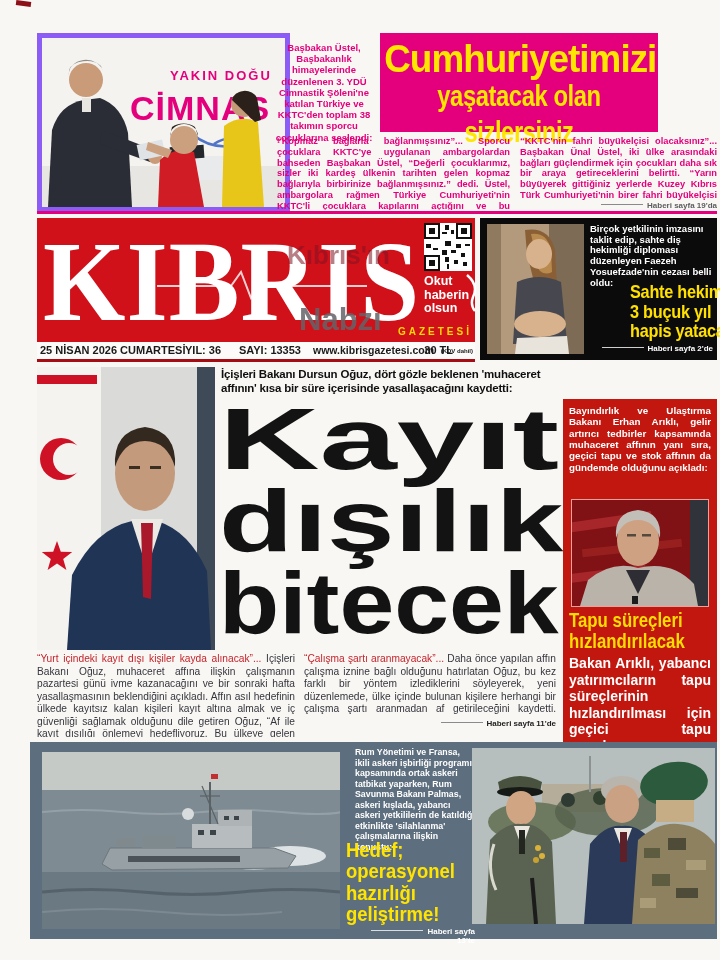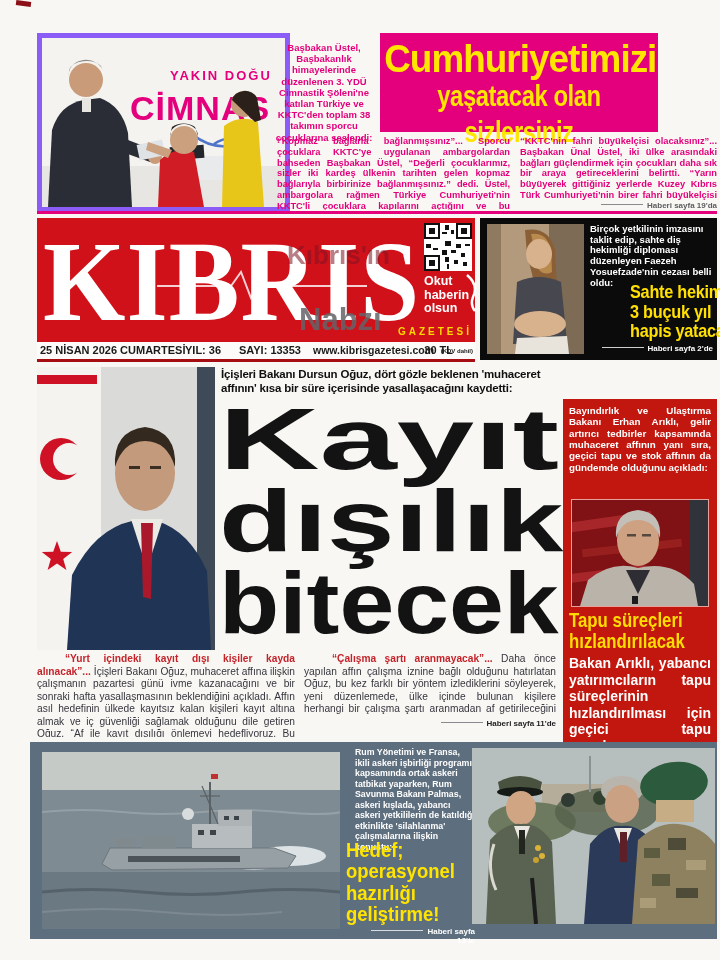--- a/index.html
+++ b/index.html
@@ -53,21 +53,21 @@
   .main-kicker{left:221px;top:367px;width:346px;font-size:11.5px;line-height:1.25;font-weight:bold;
                color:#0f0f0f;letter-spacing:-.2px;}
   .main-head{left:219px;top:398px;width:345px;color:#131313;font-weight:bold;}
   .main-head span{display:block;font-size:88px;line-height:.93;transform-origin:left;}
   .mh1{transform:scaleX(1.58);}
   .mh2{transform:scaleX(1.38);}
   .mh3{transform:scaleX(1.12);}
   .lowcol{font-size:10.2px;line-height:1.23;color:#35353d;overflow:hidden;}
   .lc-left{left:37px;top:653px;width:258px;height:84px;}
   .lc-right{left:304px;top:653px;width:252px;height:64px;}
-  .lead{font-weight:bold;color:#c5232a;margin-left:28px;}
+  .lead{font-weight:normal;color:#c5232a;}
   .main-ref{left:430px;top:719px;width:126px;color:#222;}
   
   .tapu{left:563px;top:367px;width:154px;height:371px;background:#c2170e;margin-top:32px;}
   .tapu-kicker{position:absolute;left:6px;top:6px;width:142px;color:#fff;font-size:9.8px;line-height:1.16;
                font-weight:bold;}
   .tapu-head{position:absolute;left:6px;top:210px;width:146px;color:#ffdd00;font-weight:bold;line-height:1.02;}
   .tapu-head span{display:inline-block;font-size:21px;transform:scaleX(.8);transform-origin:left;}
   .tapu-body{position:absolute;left:6px;top:256px;width:142px;color:#fff;font-size:14px;line-height:1.18;
              font-weight:bold;}
   .tapu-ref{position:absolute;left:6px;top:355px;width:142px;color:#ffd24a;font-size:7.5px;font-weight:bold;}

